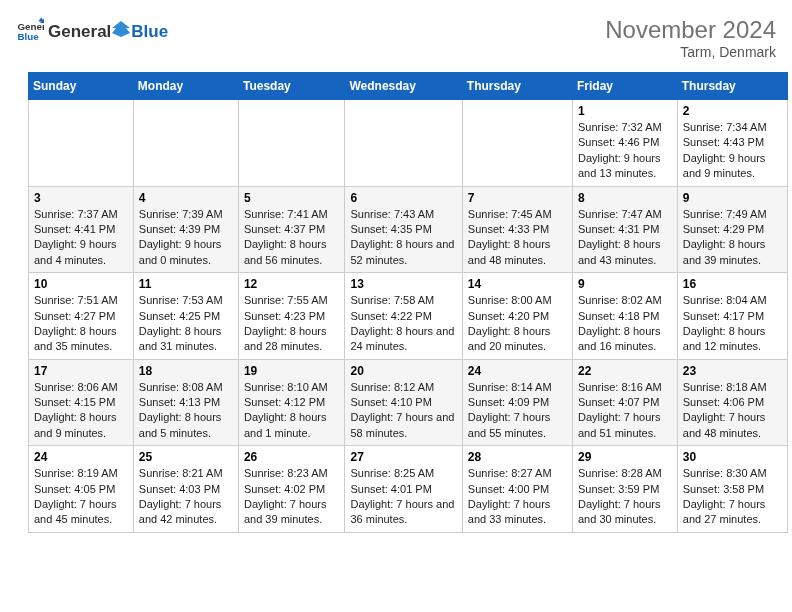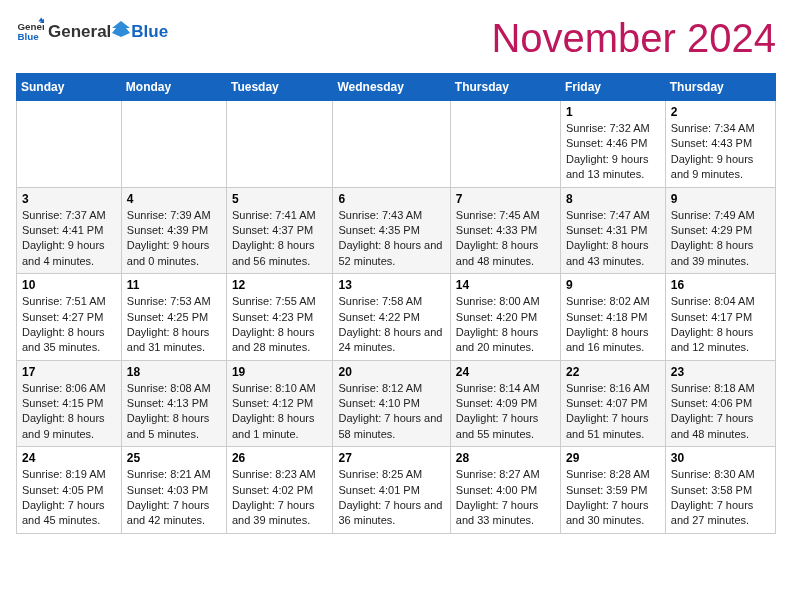--- a/index.html
+++ b/index.html
@@ -22,32 +22,33 @@
       gap: 4px;
     }
     .logo-icon {
       width: 28px;
       height: 28px;
     }
     .title-area {
       text-align: right;
     }
     .month-title {
-      font-size: 40px;
+      font-size: 24px;
       font-weight: normal;
-      color: #be185d;
+      color: #737373;
     }
     .location {
       font-size: 14px;
       color: #555;
     }
     table {
       width: 100%;
       border-collapse: collapse;
       font-size: 11px;
+      margin-left: 12px;
     }
     thead tr th {
       background-color: #1565c0;
       color: #fff;
       padding: 6px 4px;
       text-align: left;
       font-size: 12px;
       font-weight: bold;
       border: 1px solid #1565c0;
     }
@@ -93,20 +94,21 @@
         <span style="font-size:17px; font-weight:bold; color:#333;">General</span>
         <svg width="18" height="18" viewBox="0 0 18 18" style="margin: 0 1px;">
           <polygon points="9,2 18,9 14,9 18,14 9,18 0,14 4,9 0,9" fill="#1a7fd4" opacity="0.9"></polygon>
         </svg>
         <span style="font-size:17px; font-weight:bold; color:#1565c0;">Blue</span>
       </div>
     </div>
   </div>
   <div class="title-area">
     <div class="month-title">November 2024</div>
+    <div class="location">Tarm, Denmark</div>
   </div>
 </div>
 
 <table>
   <thead>
     <tr>
       <th>Sunday</th>
       <th>Monday</th>
       <th>Tuesday</th>
       <th>Wednesday</th>

